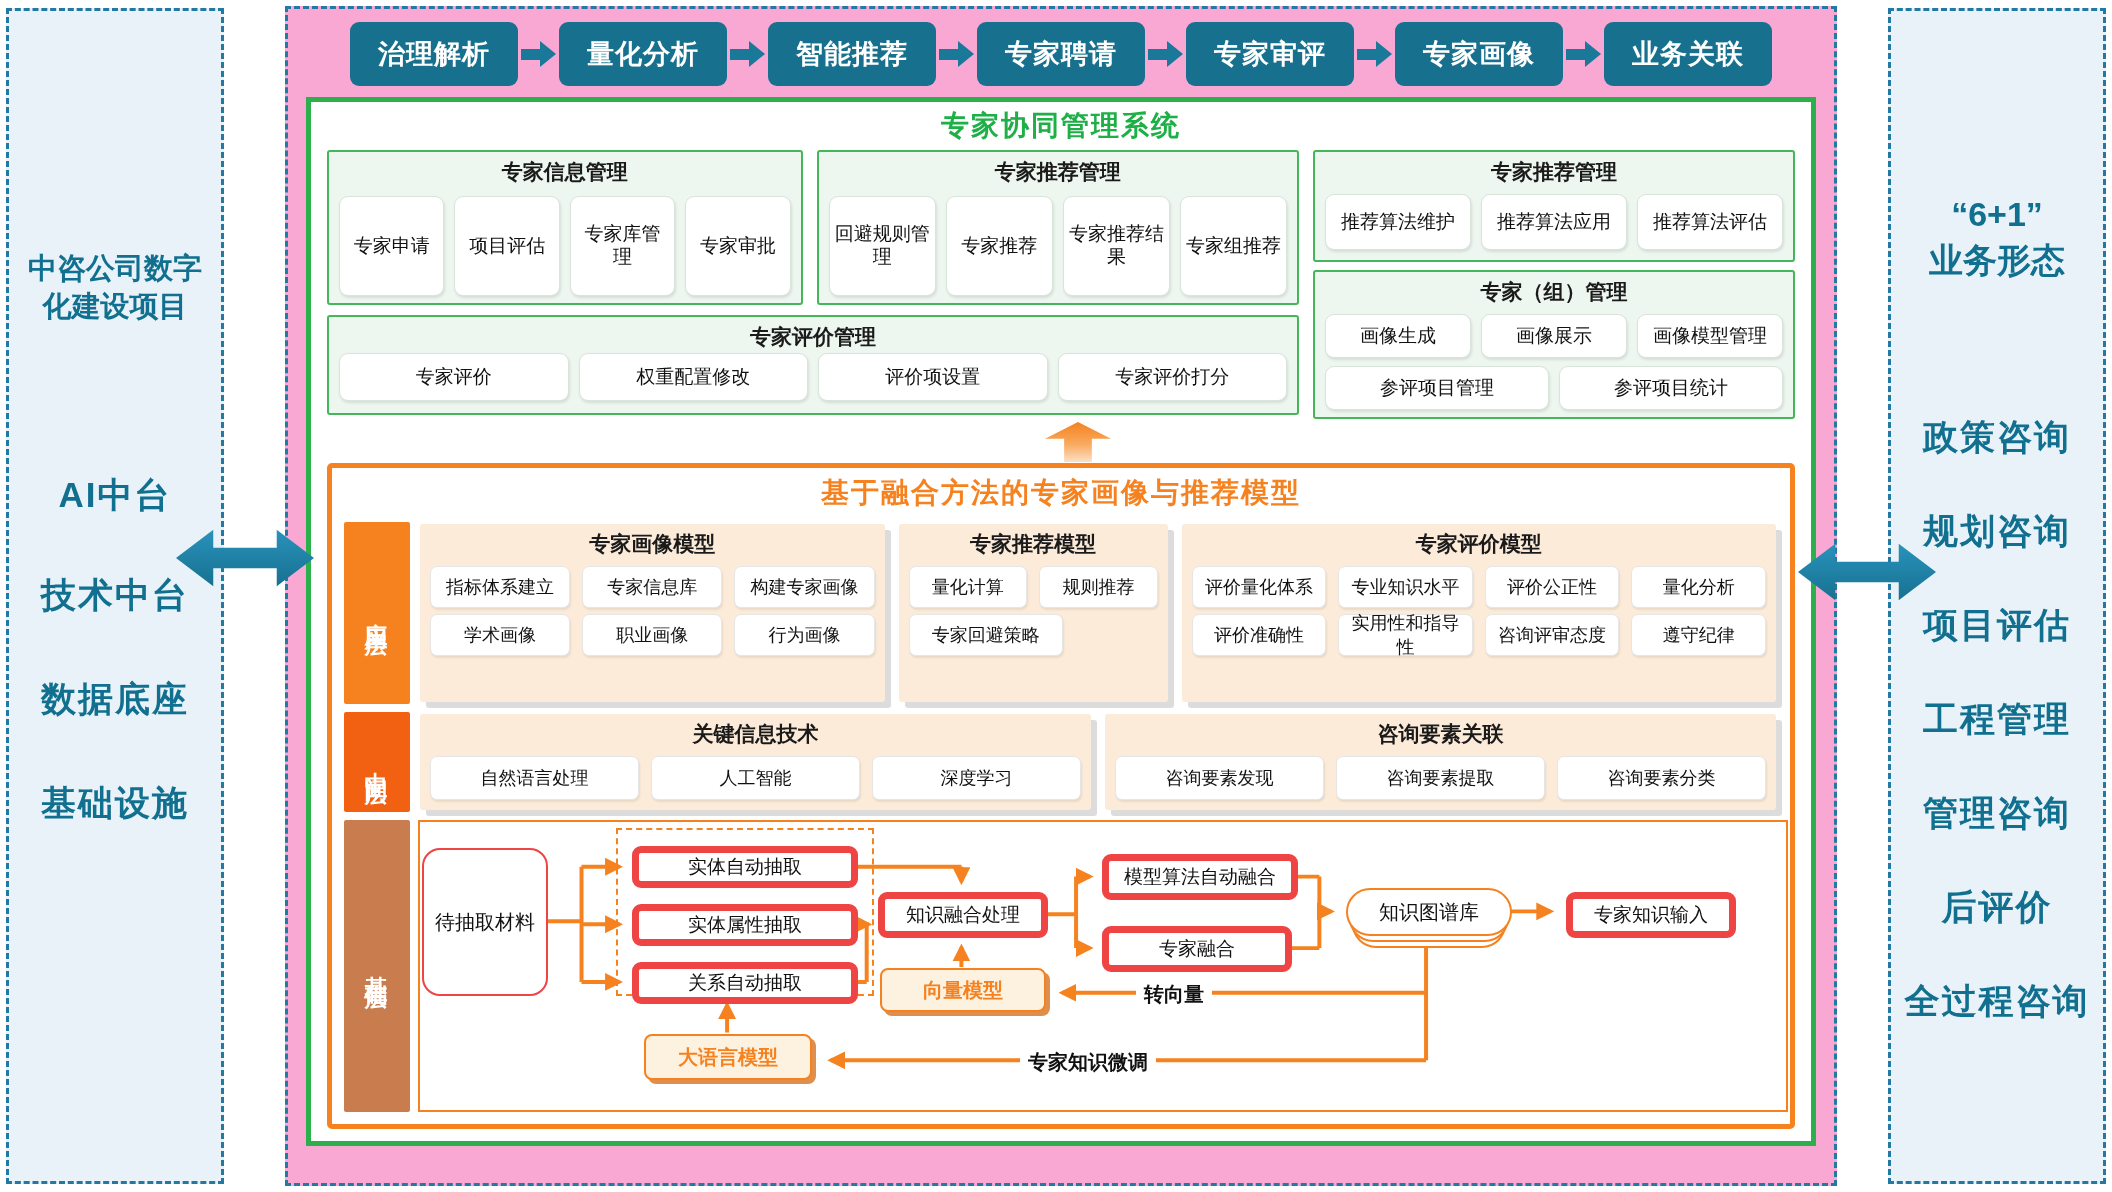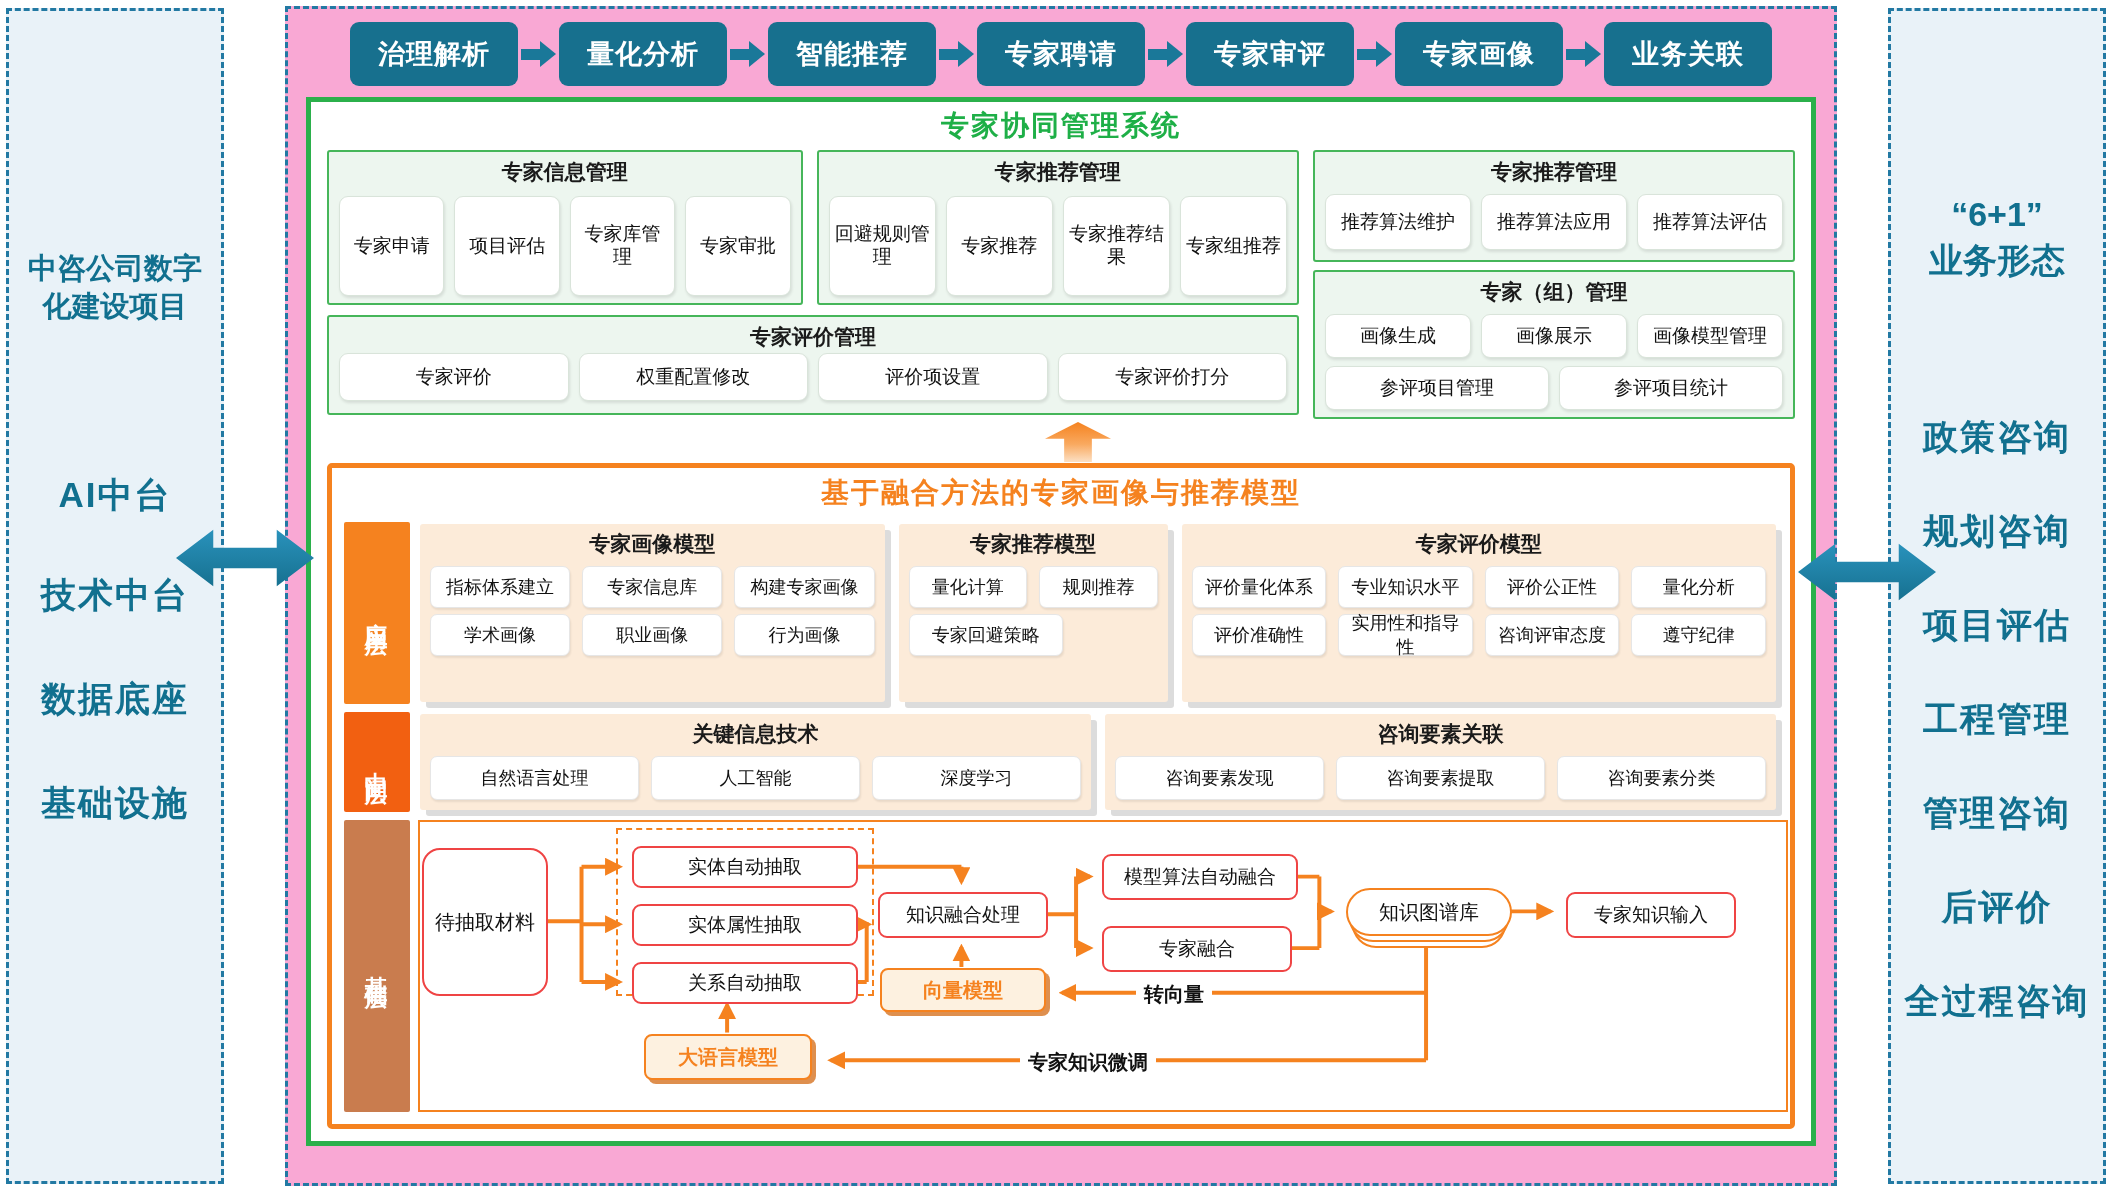--- a/index.html
+++ b/index.html
@@ -79,21 +79,21 @@
            padding: 0 4px; text-align: center; }
   .app-row { height: 182px; }
   .mid-row .cpanel { flex: 1; height: 96px; }
   .mid-row .citem { height: 44px; }
   .half { width: 62%; flex: none; }
 
   
   .base-content { position: relative; width: 1370px; height: 292px; flex: none;
                   border: 2px solid #F5821F; background: #fff; padding: 0; display: block; }
   .flow-svg { position: absolute; left: 0; top: 0; width: 100%; height: 100%; }
-  .fbox { position: absolute; background: #fff; border: 2px solid #ef4444; border-radius: 9px;
+  .fbox { position: absolute; background: #fff; border: 7px solid #ef4444; border-radius: 9px;
           display: flex; align-items: center; justify-content: center; font-size: 19px;
           color: #111; text-align: center; }
   .fbox.src { border-radius: 18px; border-width: 2.5px; font-size: 20px; }
   .fmodel { position: absolute; background: #FDF1E0; border: 2.5px solid #F5821F; border-radius: 8px;
             box-shadow: 4px 4px 0 #DE8F4E; display: flex; align-items: center; justify-content: center;
             font-size: 20px; font-weight: bold; color: #F5821F; }
   .dgroup { position: absolute; border: 2px dashed #F5821F; background: transparent; }
   .kg { position: absolute; background: #fff; border: 2.5px solid #F5821F; border-radius: 24px; }
   .kg-front { display: flex; align-items: center; justify-content: center; font-size: 20px; color: #111; }
   .flabel { position: absolute; background: #fff; padding: 0 8px; font-size: 20px; font-weight: bold;

